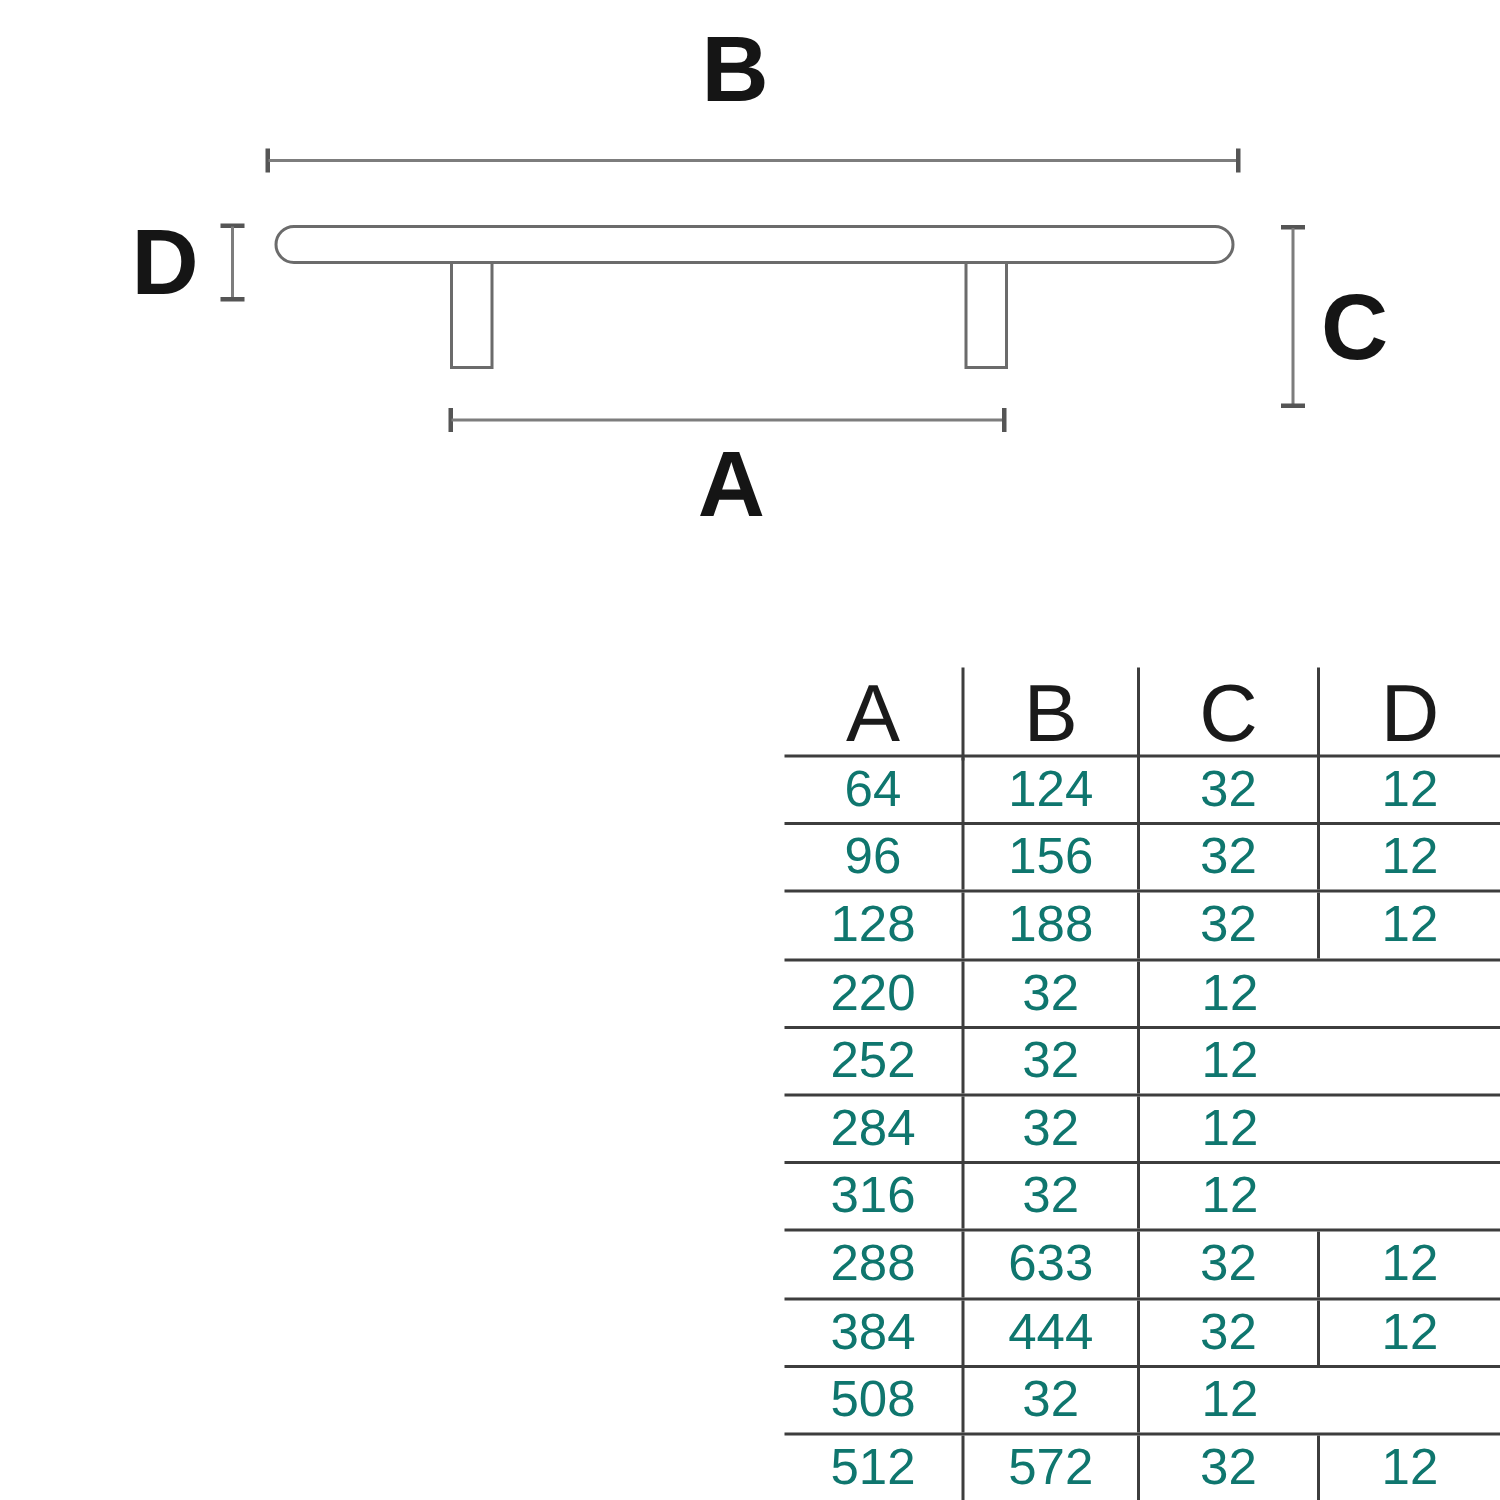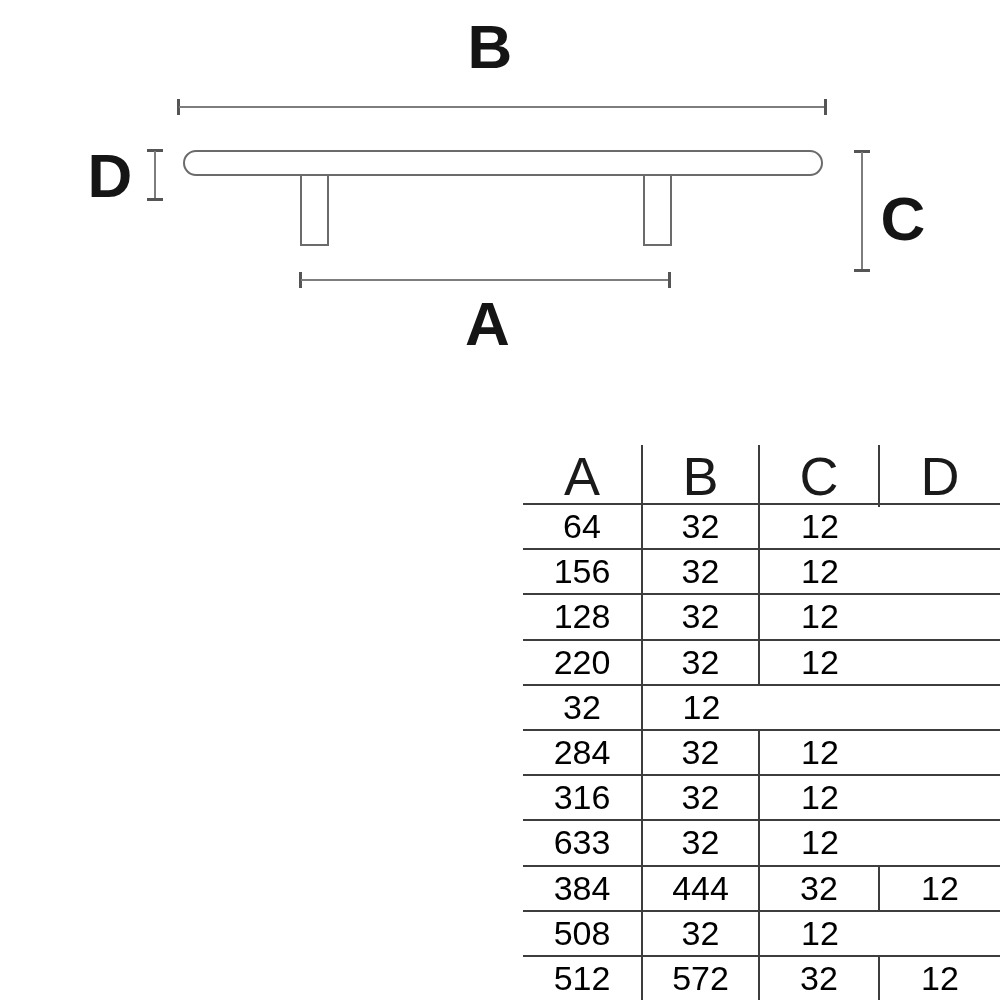--- a/index.html
+++ b/index.html
@@ -80,21 +80,21 @@
     grid-template-columns: 120px 117px 120px 120px;
     border-top: 2px solid #3d3d3d;
   }
   .t-row.head { border-top: none; }
   .t-cell {
     display: flex;
     align-items: center;
     justify-content: center;
     border-right: 2px solid #3d3d3d;
     font-size: 34px;
-    color: #000000;
+    color: #0f766e;
   }
   .t-cell:last-child { border-right: none; }
   .t-row.head .t-cell {
     font-size: 54px;
     color: #1a1a1a;
   }
 </style>
 </head>
 <body>
 
@@ -137,53 +137,58 @@
 <div class="size-table">
   <div class="t-row head">
     <div class="t-cell">A</div>
     <div class="t-cell">B</div>
     <div class="t-cell">C</div>
     <div class="t-cell">D</div>
   </div>
 
   <div class="t-row">
     <div class="t-cell">64</div>
-    <div class="t-cell">32</div>
-    <div class="t-cell">12</div>
-  </div>
-  <div class="t-row">
+    <div class="t-cell">124</div>
+    <div class="t-cell">32</div>
+    <div class="t-cell">12</div>
+  </div>
+  <div class="t-row">
+    <div class="t-cell">96</div>
     <div class="t-cell">156</div>
     <div class="t-cell">32</div>
     <div class="t-cell">12</div>
   </div>
   <div class="t-row">
     <div class="t-cell">128</div>
+    <div class="t-cell">188</div>
     <div class="t-cell">32</div>
     <div class="t-cell">12</div>
   </div>
   <div class="t-row">
     <div class="t-cell">220</div>
     <div class="t-cell">32</div>
     <div class="t-cell">12</div>
   </div>
   <div class="t-row">
+    <div class="t-cell">252</div>
     <div class="t-cell">32</div>
     <div class="t-cell">12</div>
   </div>
   <div class="t-row">
     <div class="t-cell">284</div>
     <div class="t-cell">32</div>
     <div class="t-cell">12</div>
   </div>
   <div class="t-row">
     <div class="t-cell">316</div>
     <div class="t-cell">32</div>
     <div class="t-cell">12</div>
   </div>
   <div class="t-row">
+    <div class="t-cell">288</div>
     <div class="t-cell">633</div>
     <div class="t-cell">32</div>
     <div class="t-cell">12</div>
   </div>
   <div class="t-row">
     <div class="t-cell">384</div>
     <div class="t-cell">444</div>
     <div class="t-cell">32</div>
     <div class="t-cell">12</div>
   </div>

